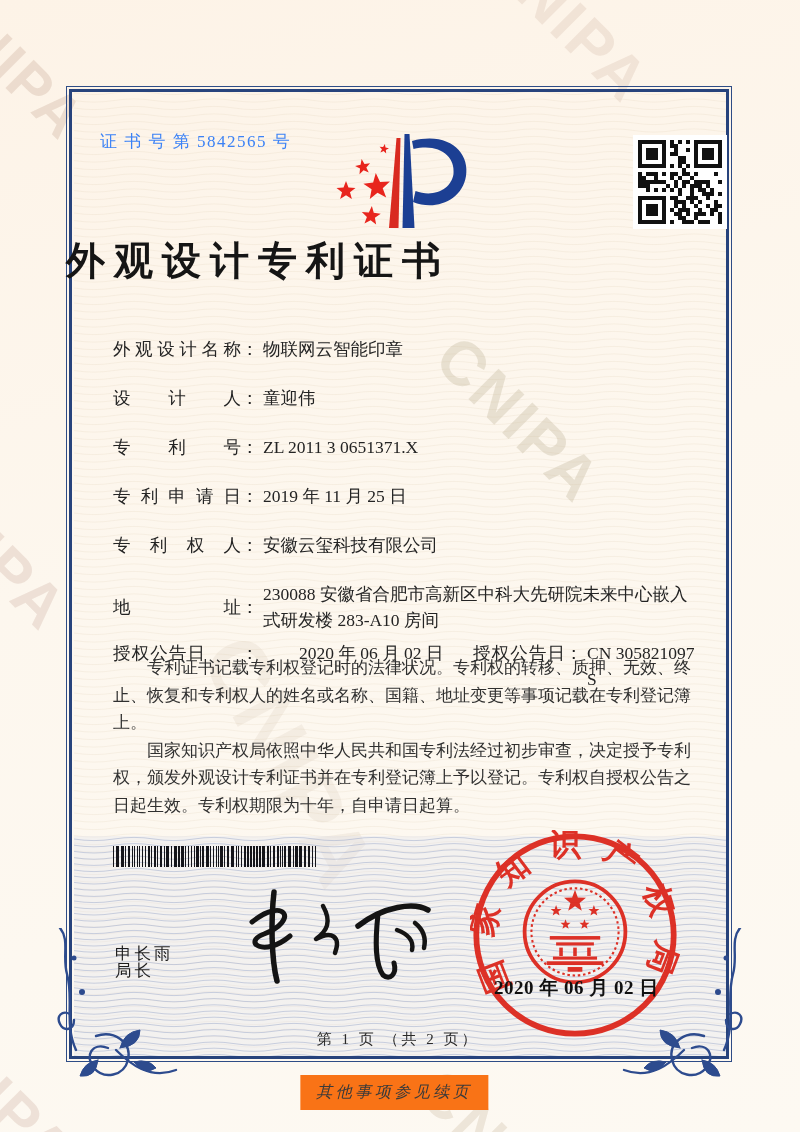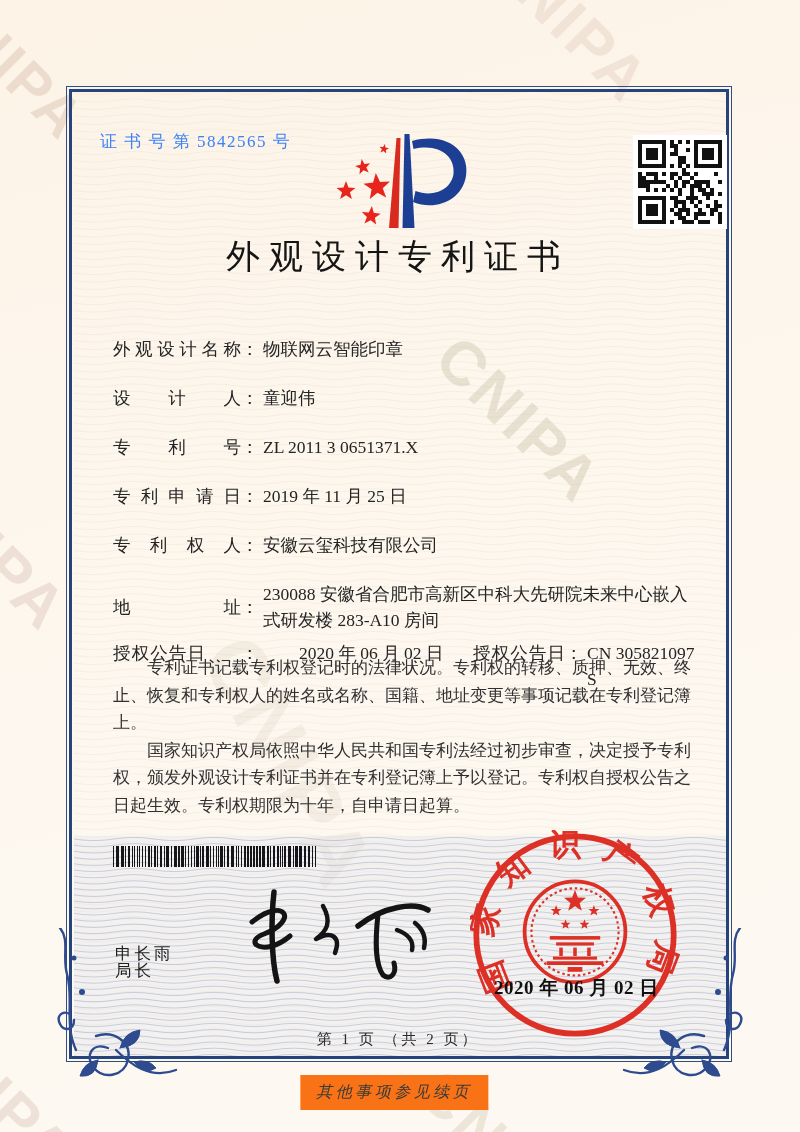--- a/index.html
+++ b/index.html
@@ -8,21 +8,21 @@
        font-family:"Liberation Serif","DejaVu Serif",serif;color:#2b2b2b;}
   .abs{position:absolute;}
   .wm{position:absolute;font-family:"Liberation Sans","DejaVu Sans",sans-serif;
       font-weight:700;letter-spacing:3px;transform:rotate(45deg);transform-origin:left top;
       pointer-events:none;white-space:nowrap;}
   
   .frame-outer{left:66px;top:86px;width:664px;height:974px;border:1.5px solid #2e4c86;}
   .frame-inner{position:absolute;left:2px;top:2px;right:2px;bottom:2px;border:3px solid #27437c;}
   
   .certno{left:100px;top:130px;font-size:17px;letter-spacing:1.5px;color:#3b82f6;}
-  .title{left:66px;top:234px;width:664px;text-align:center;font-size:34px;font-weight:400;
+  .title{left:66px;top:234px;width:664px;text-align:left;font-size:39px;font-weight:700;
          letter-spacing:9px;color:#151515;}
   
   .fields{left:113px;top:336px;width:586px;font-size:17.5px;line-height:26px;color:#242424;}
   .frow{margin-bottom:23px;display:flex;align-items:center;}
   .f-label{display:inline-block;width:128px;text-align:justify;text-align-last:justify;flex:0 0 128px;}
   .f-colon{display:inline-block;width:22px;flex:0 0 22px;}
   .f-value{display:inline-block;max-width:436px;}
   .frow.addr{margin-bottom:7px;}
   .grant-row{position:relative;height:26px;}
   .grant-no{position:absolute;left:360px;top:0;display:flex;}

